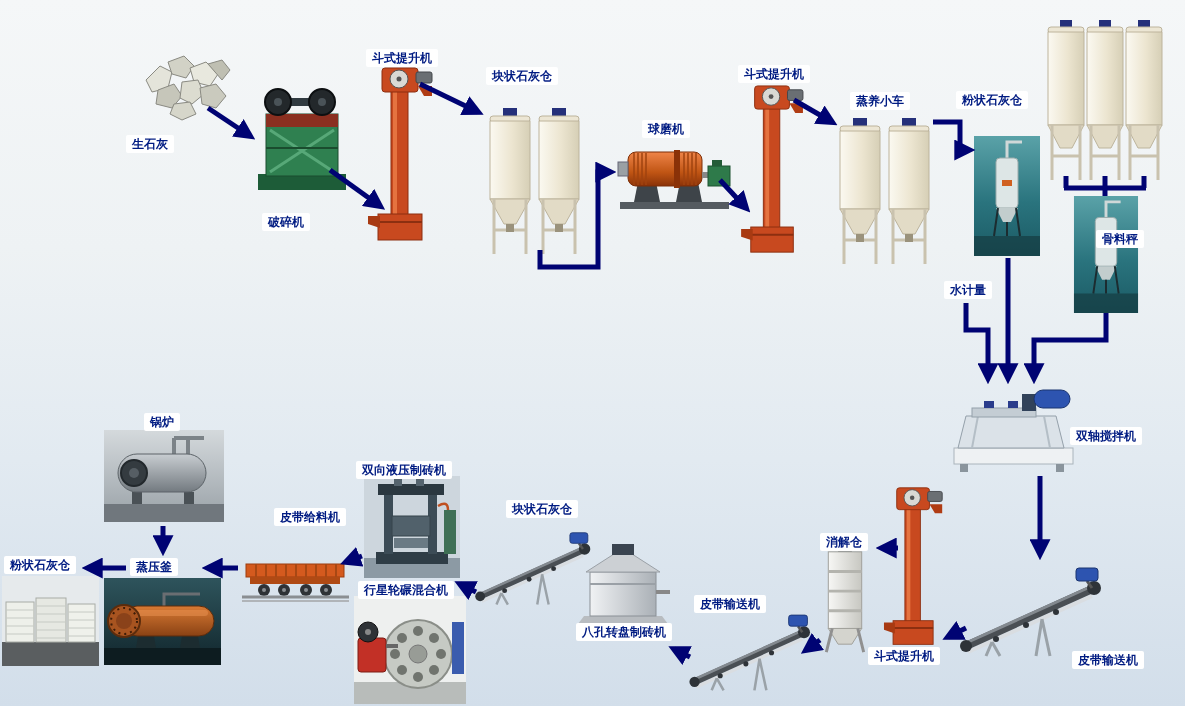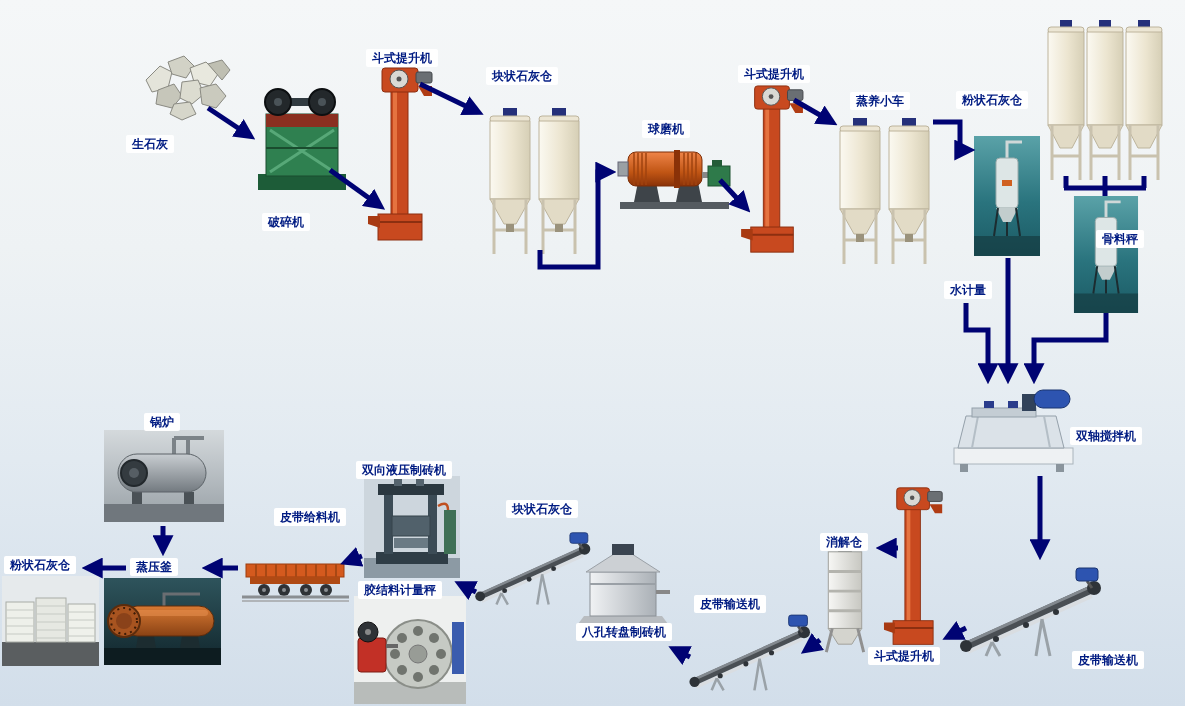--- a/index.html
+++ b/index.html
@@ -466,19 +466,19 @@
   <div class="lbl" style="left:1096px;top:230px">骨料秤</div>
   <div class="lbl" style="left:944px;top:281px">水计量</div>
   <div class="lbl" style="left:1070px;top:427px">双轴搅拌机</div>
   <div class="lbl" style="left:1072px;top:651px">皮带输送机</div>
   <div class="lbl" style="left:868px;top:647px">斗式提升机</div>
   <div class="lbl" style="left:820px;top:533px">消解仓</div>
   <div class="lbl" style="left:694px;top:595px">皮带输送机</div>
   <div class="lbl" style="left:576px;top:623px">八孔转盘制砖机</div>
   <div class="lbl" style="left:506px;top:500px">块状石灰仓</div>
   <div class="lbl" style="left:356px;top:461px">双向液压制砖机</div>
-  <div class="lbl" style="left:358px;top:581px">胶结料计量秤</div>
+  <div class="lbl" style="left:358px;top:581px">行星轮碾混合机</div>
   <div class="lbl" style="left:274px;top:508px">皮带给料机</div>
   <div class="lbl" style="left:130px;top:558px">蒸压釜</div>
   <div class="lbl" style="left:144px;top:413px">锅炉</div>
   <div class="lbl" style="left:4px;top:556px">粉状石灰仓</div>
 
 </div>
 
 </body></html>

